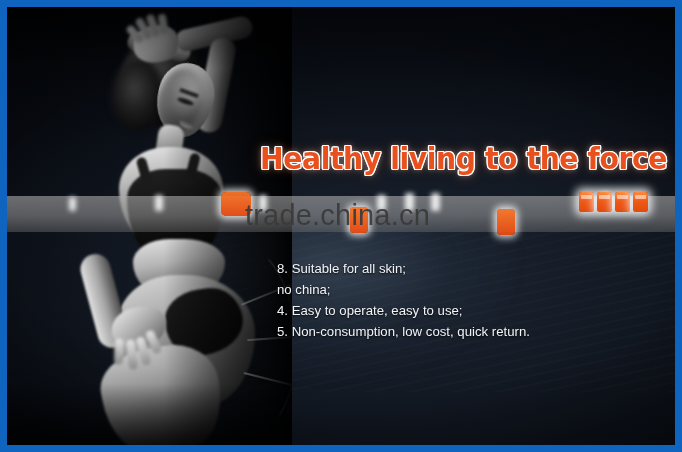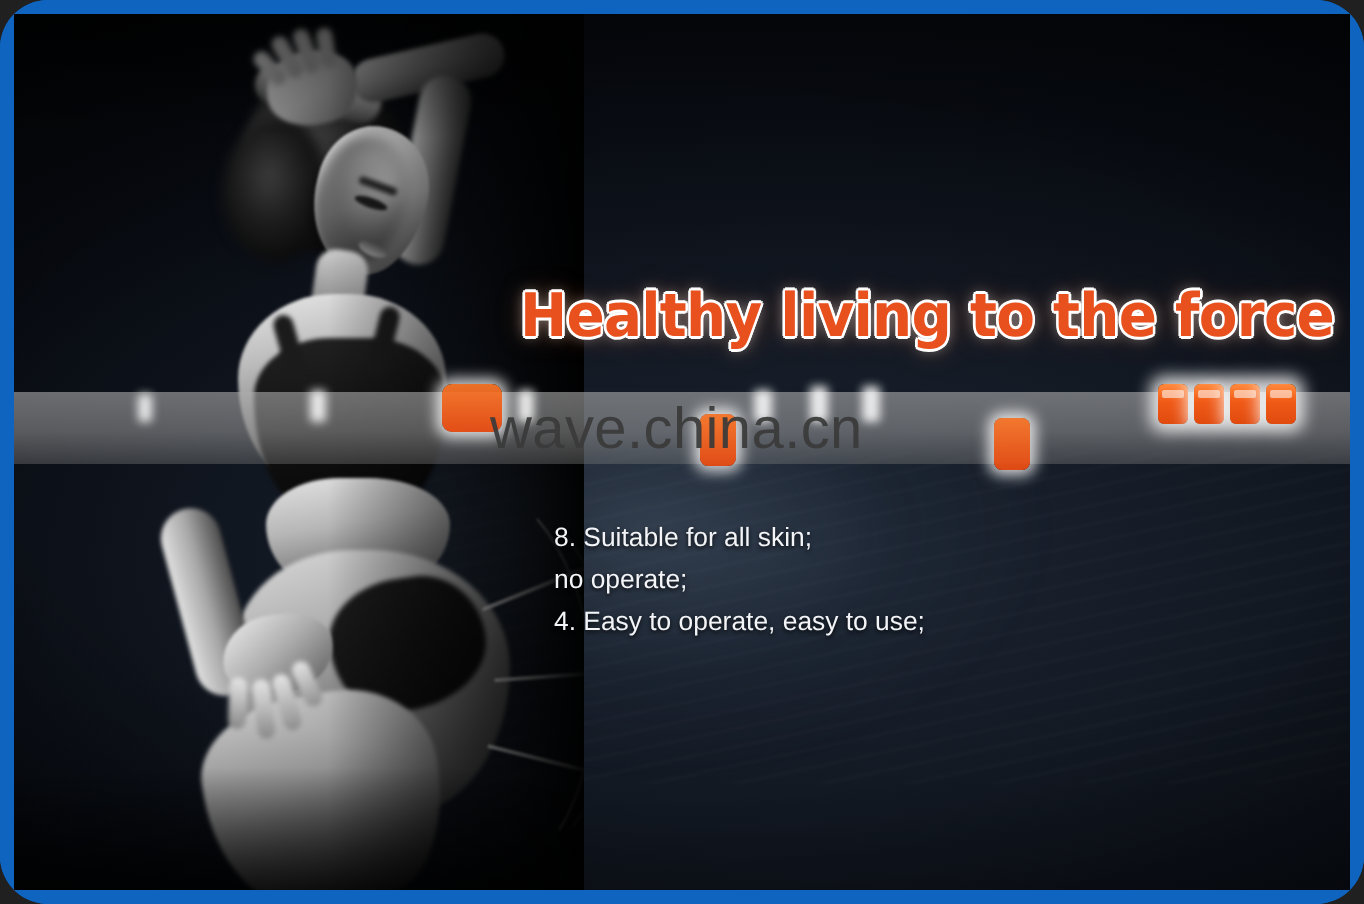--- a/index.html
+++ b/index.html
@@ -7,21 +7,20 @@
     padding: 0;
     background: #202020;
   }
   #poster {
     position: relative;
     width: 682px;
     height: 452px;
     overflow: hidden;
     background: #0a66c2;
     font-family: "Liberation Sans", sans-serif;
-    border-radius: 24px;
   }
   
   #frame {
     position: absolute;
     inset: 0;
     background: #0f64bf;
   }
   #frame-inner {
     position: absolute;
     left: 7px;
@@ -413,22 +412,23 @@
         <div id="photo-fade"></div>
         <div id="photo-fade-b"></div>
       </div>
 
       <div class="vignette"></div>
 
       <div id="headline">Healthy living to the force</div>
 
       <div id="copy">
         <div class="ln">8. Suitable for all skin;</div>
-        <div class="ln">no operate;</div>
+        <div class="ln">no china;</div>
         <div class="ln">4. Easy to operate, easy to use;</div>
+        <div class="ln">5. Non-consumption, low cost, quick return.</div>
       </div>
 
       <div id="wm-band"></div>
 
       <div class="wm-dot" style="left:62px;  top:190px; width:7px;  height:14px;"></div>
       <div class="wm-dot" style="left:148px; top:188px; width:8px;  height:16px;"></div>
       <div class="wm-dot" style="left:252px; top:188px; width:8px;  height:16px;"></div>
       <div class="wm-dot" style="left:370px; top:188px; width:9px;  height:16px;"></div>
       <div class="wm-dot" style="left:398px; top:186px; width:9px;  height:18px;"></div>
       <div class="wm-dot" style="left:424px; top:186px; width:9px;  height:18px;"></div>
@@ -436,17 +436,17 @@
 
       <div class="wm-mark" style="left:214px; top:185px; width:30px; height:24px;"></div>
       <div class="wm-mark" style="left:490px; top:202px; width:18px; height:26px; border-radius:4px;"></div>
       <div class="wm-mark" style="left:343px; top:200px; width:18px; height:26px; border-radius:4px;"></div>
 
       <div class="wm-blk" style="left:572px; top:185px;"></div>
       <div class="wm-blk" style="left:590px; top:185px;"></div>
       <div class="wm-blk" style="left:608px; top:185px;"></div>
       <div class="wm-blk" style="left:626px; top:185px;"></div>
 
-      <div id="wm-text">wave.china.cn</div>
+      <div id="wm-text">trade.china.cn</div>
 
     </div>
   </div>
 </div>
 
 </body></html>

